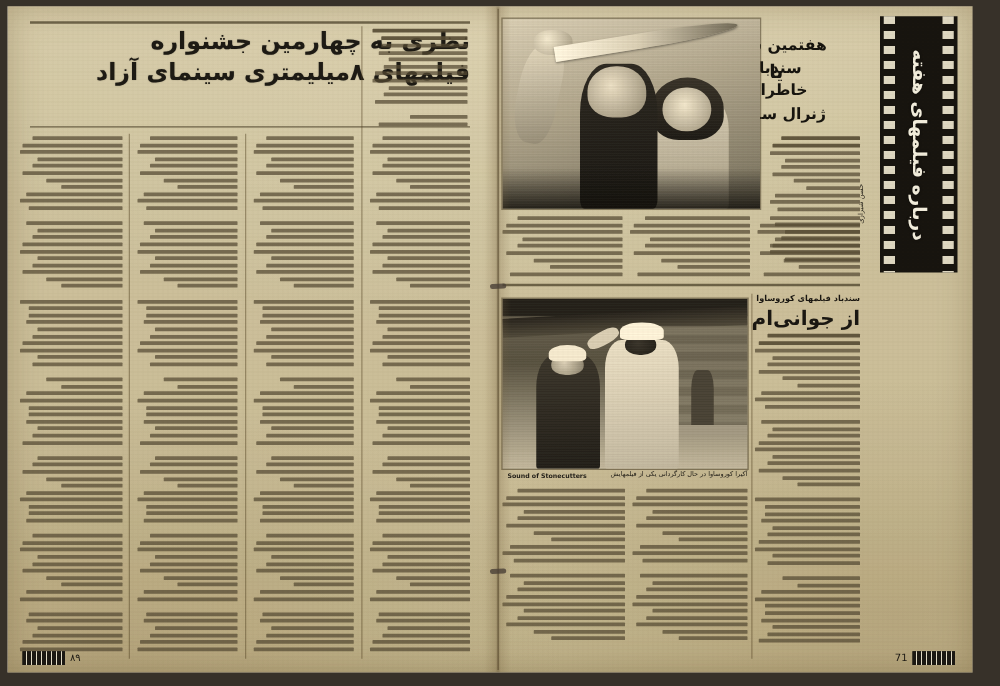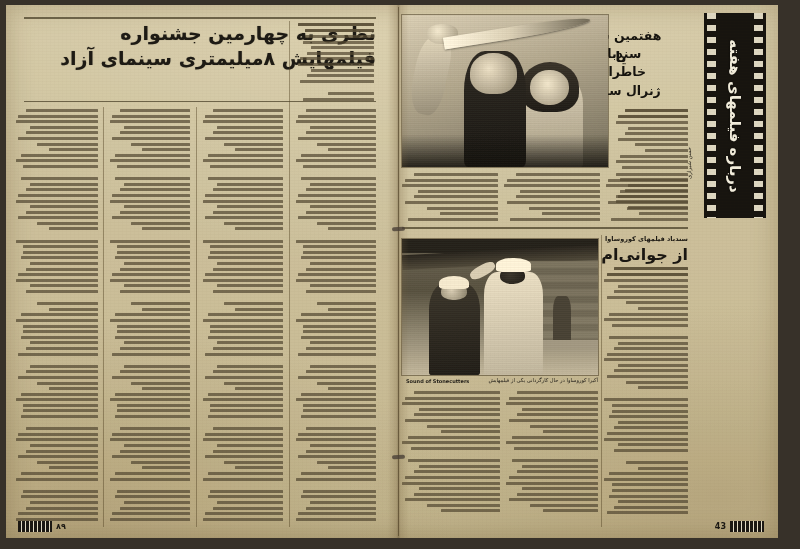--- a/index.html
+++ b/index.html
@@ -133,38 +133,38 @@
   .sb-title{direction:rtl;text-align:center;color:#16140f;font-weight:bold;line-height:1.45;}
   .kicker{direction:rtl;text-align:right;color:#1a1712;font-weight:bold;}
 
   .vbyline{position:absolute;writing-mode:vertical-rl;transform:rotate(180deg);
     font-size:5.5px;color:#2a261e;direction:rtl;letter-spacing:.4px;}
 
   
   .folio{position:absolute;bottom:6px;display:flex;align-items:center;gap:4px;}
   .folio .logo{width:34px;height:11px;background:#1b1813;
     background-image:repeating-linear-gradient(90deg,#1b1813 0 3px,#e3dcc6 3px 4px);}
-  .folio .num{font-size:8px;font-weight:bold;color:#1b1813;direction:rtl;text-align:center;}
+  .folio .num{font-size:8px;font-weight:normal;color:#1b1813;direction:rtl;text-align:center;}
   .folio-left{left:12px;} .folio-right{right:14px;}
 </style>
 </head>
 <body>
 
 <div class="scan">
   <div class="scan-bg"></div>
 
   <div class="spread">
     <div class="paper-tex"></div>
 
     <div class="page page-left">
 
       <div class="rule lead-rule-top"></div>
       <div class="lead-box hdr-fa">
         <div class="lead-title">نظری به چهارمین جشنواره</div>
-        <div class="lead-title">فیلمهایش ۸میلیمتری سینمای آزاد</div>
+        <div class="lead-title">فیلمهای ۸میلیمتری سینمای آزاد</div>
       </div>
       <div class="rule lead-rule-bot"></div>
 
       <div class="col-sep" style="left:97px;top:102px;height:420px"></div>
       <div class="col-sep" style="left:190px;top:102px;height:420px"></div>
       <div class="col-sep" style="left:283px;top:16px;height:506px"></div>
 
       <div class="txtblk" id="l-intro" style="left:292px;top:18px;width:76px">
           <div class="tl s1 b"></div>
           <div class="tl s8 b"></div>
@@ -690,21 +690,21 @@
           <div class="tl s3"></div>
           <div class="tl s4"></div>
           <div class="tl s5"></div>
           <div class="tl s7"></div>
           <div class="tl s2 gap"></div>
         </div>
 
       <div class="col-sep" style="left:203px;top:230px;height:292px"></div>
 
       <div class="folio folio-right">
-        <div class="num">43</div>
+        <div class="num">71</div>
         <div class="logo"></div>
       </div>
     </div>
 
     <div class="gutter"></div>
     <div class="gutter-line"></div>
     <div class="staple" style="top:222px"></div>
     <div class="staple" style="top:450px"></div>
 
     <div class="grain"></div>

